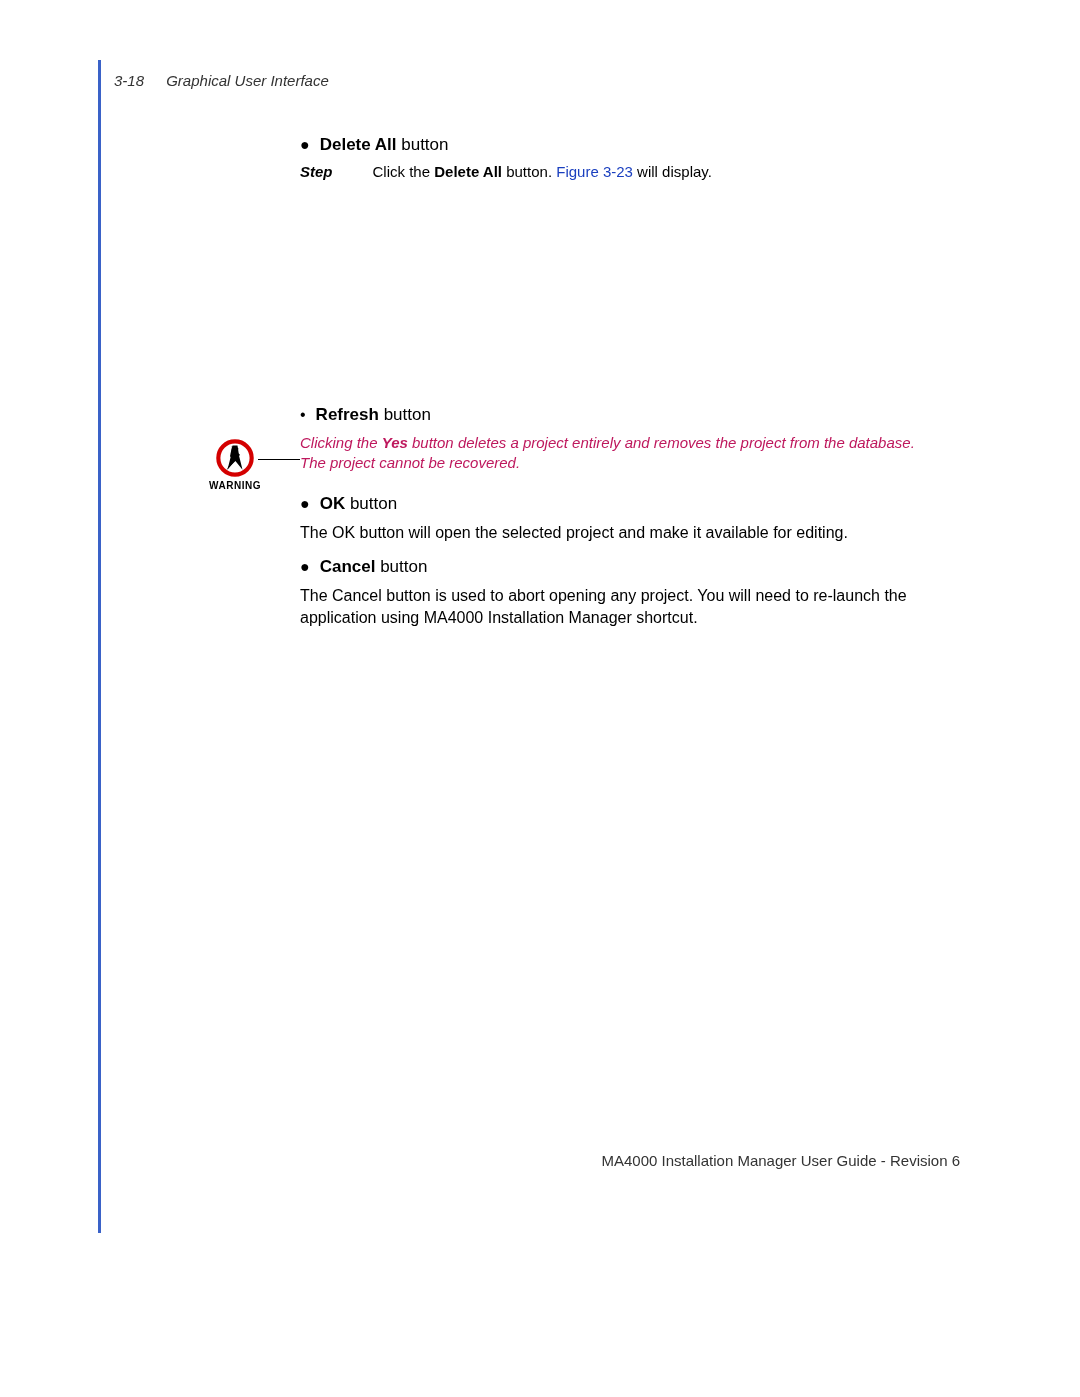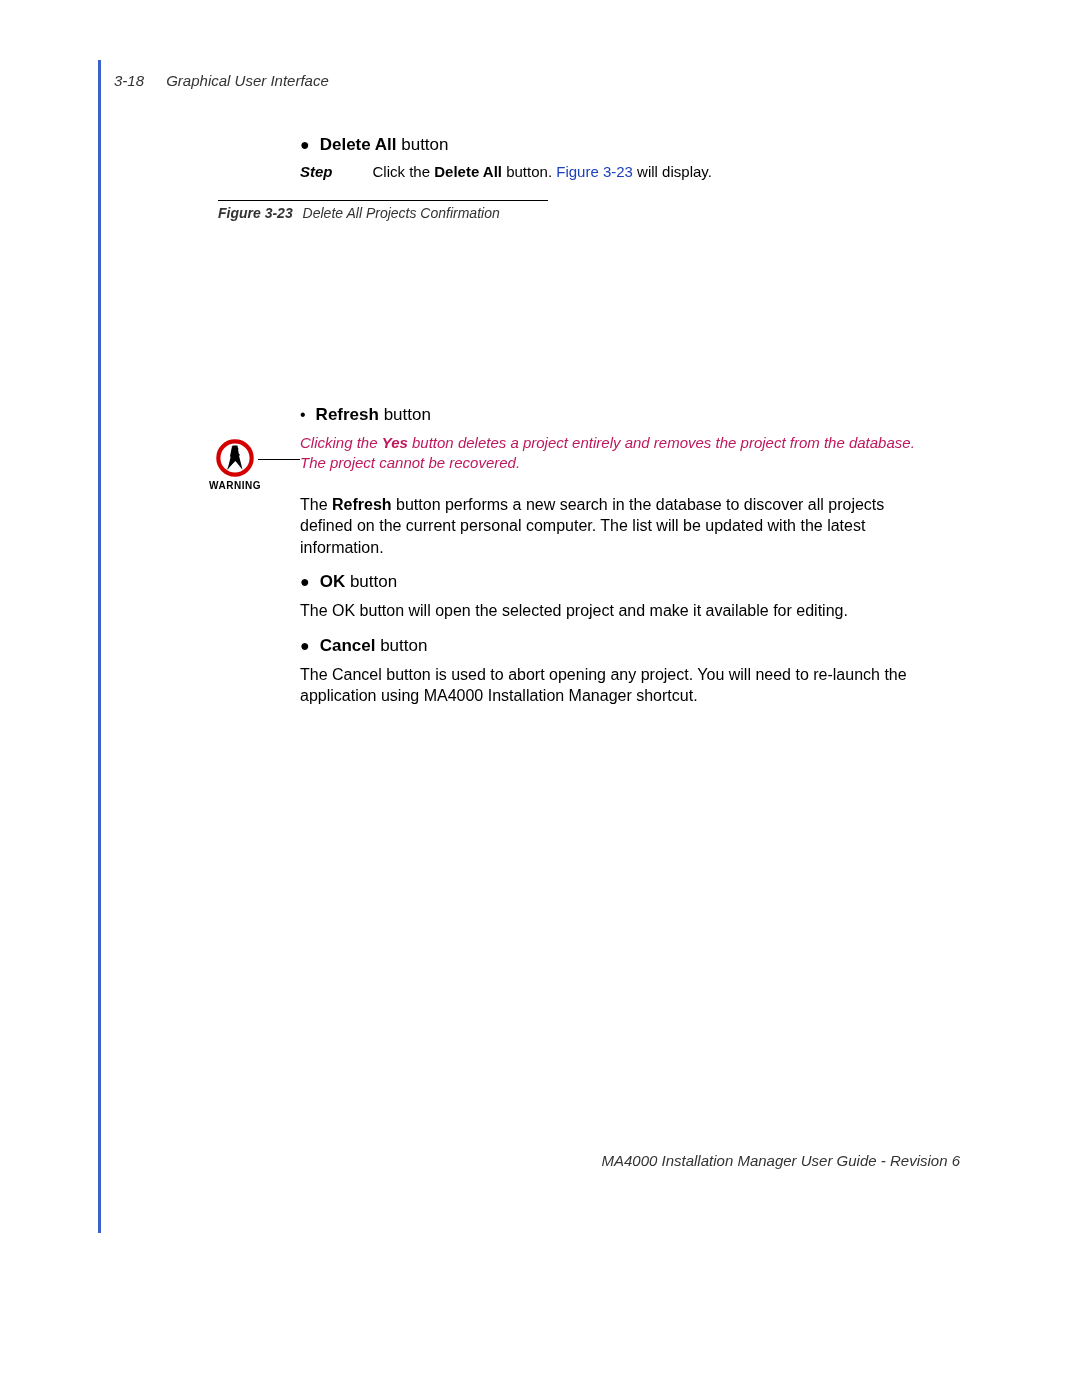--- a/index.html
+++ b/index.html
@@ -192,21 +192,20 @@
   }
   .body-para {
     font-size: 16px;
     line-height: 1.35;
     margin: 4px 0 14px 0;
   }
   .footer {
     position: absolute;
     right: 120px;
     bottom: 64px;
-    font-style: italic;
     font-size: 15px;
     color: #333;
   }
 </style>
 </head>
 <body>
 
 <div class="page">
   <div class="blue-rule"></div>
 
@@ -223,44 +222,34 @@
       </span>
     </div>
     <div class="step-row">
       <span class="step-label">Step</span>
       <span>
         <span>Click the </span><span class="b-strong">Delete All</span><span> button. </span><span class="link">Figure 3-23</span><span> will display.</span>
       </span>
     </div>
   </div>
 
-  <div class="fig-caption-area">
-    <div class="fig-rule"></div>
-    <div class="fig-caption">
-      <span class="fignum">Figure 3-23</span>
-      <span>Delete All Projects Confirmation</span>
-    </div>
-  </div>
 
 
   <div class="section2">
     <div class="bullet-row">
       <span class="bullet-dot">•</span>
       <span>
         <span class="b-strong">Refresh</span><span> button</span>
       </span>
     </div>
 
     <div class="warn-text">
       <span>Clicking the </span><span class="b-strong">Yes</span><span> button deletes a project entirely and removes the project from the database. The project cannot be recovered.</span>
     </div>
 
-    <div class="body-para">
-      <span>The </span><span class="b-strong">Refresh</span><span> button performs a new search in the database to discover all projects defined on the current personal computer. The list will be updated with the latest information.</span>
-    </div>
 
     <div class="bullet-row">
       <span class="bullet-dot">●</span>
       <span>
         <span class="b-strong">OK</span><span> button</span>
       </span>
     </div>
     <div class="body-para">The OK button will open the selected project and make it available for editing.</div>
 
     <div class="bullet-row">

